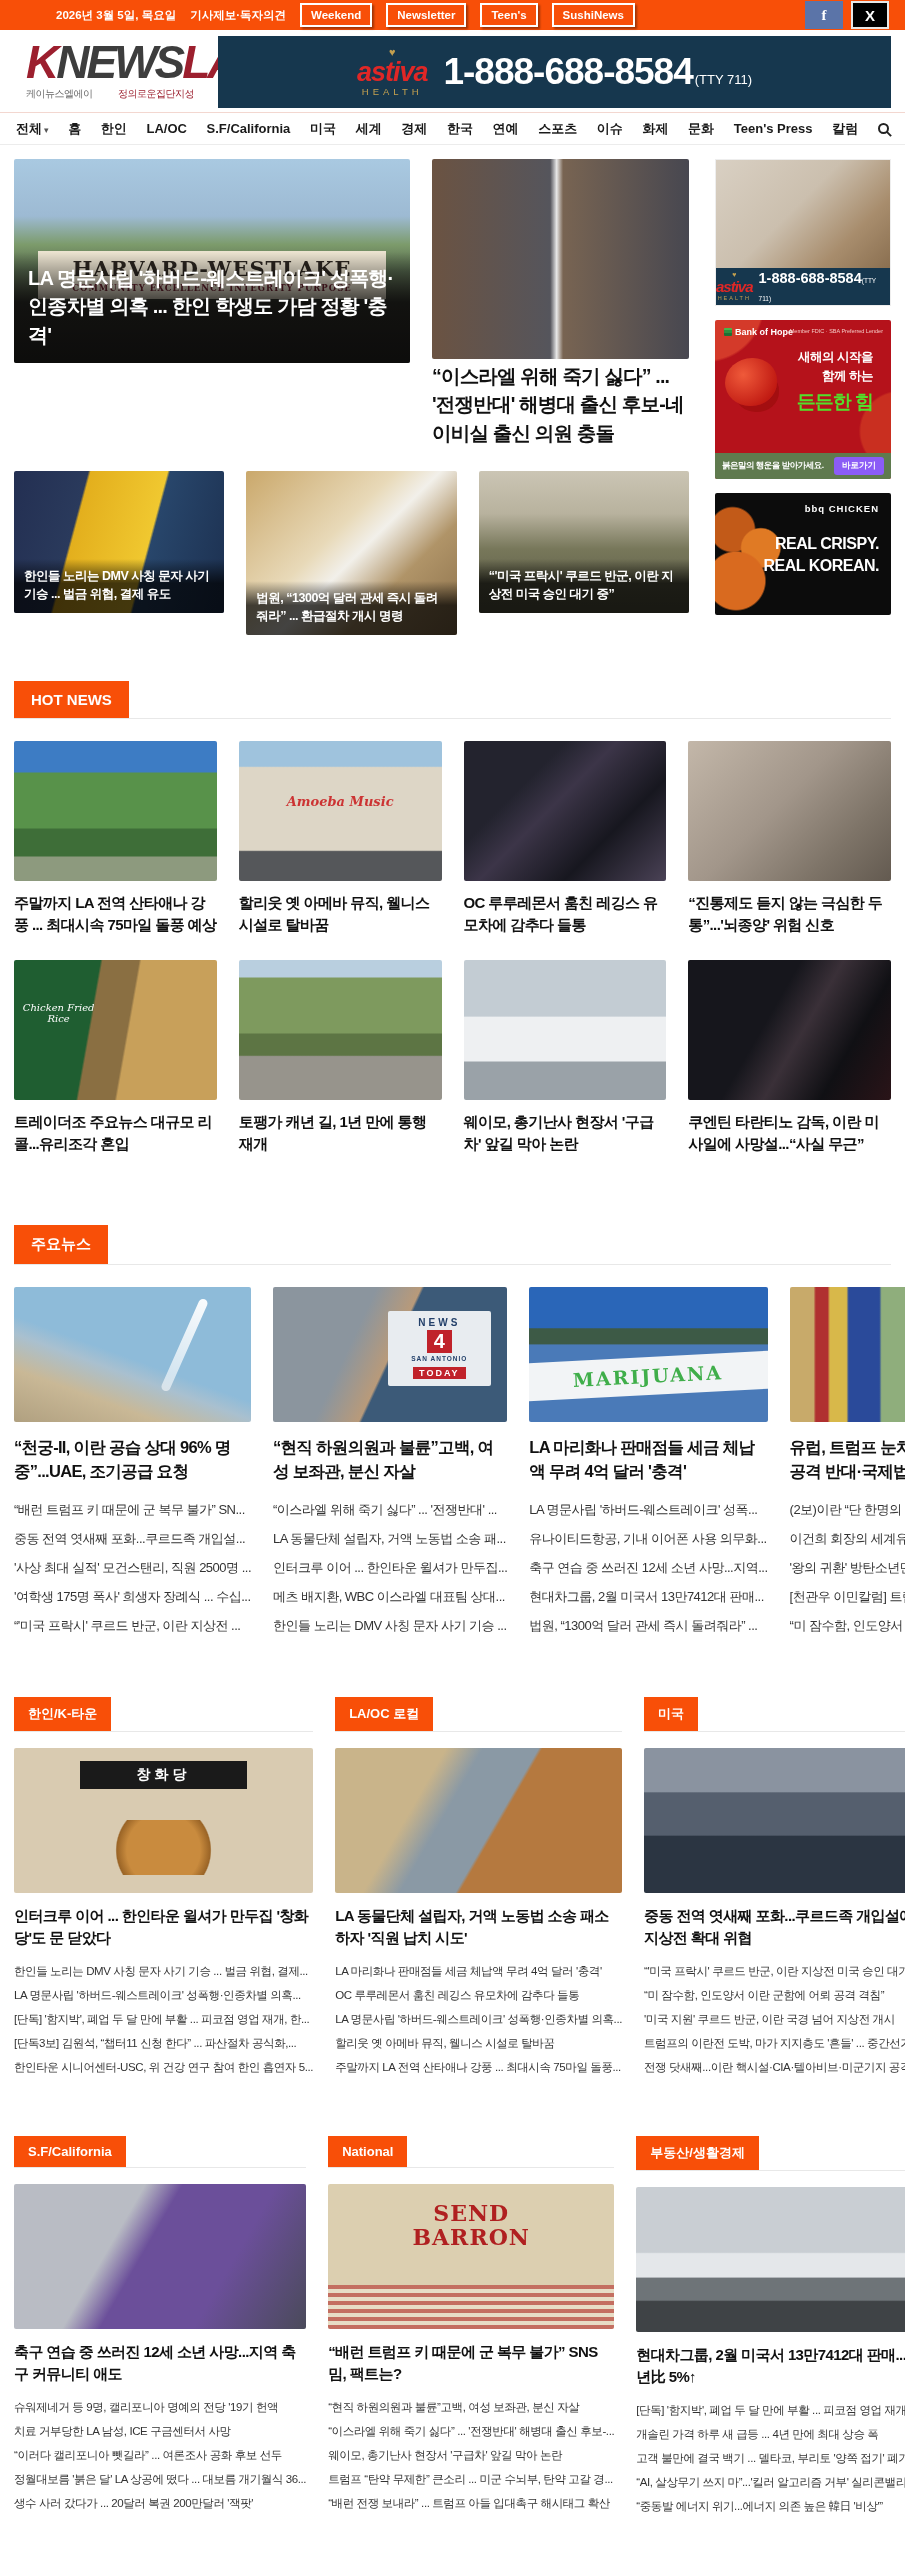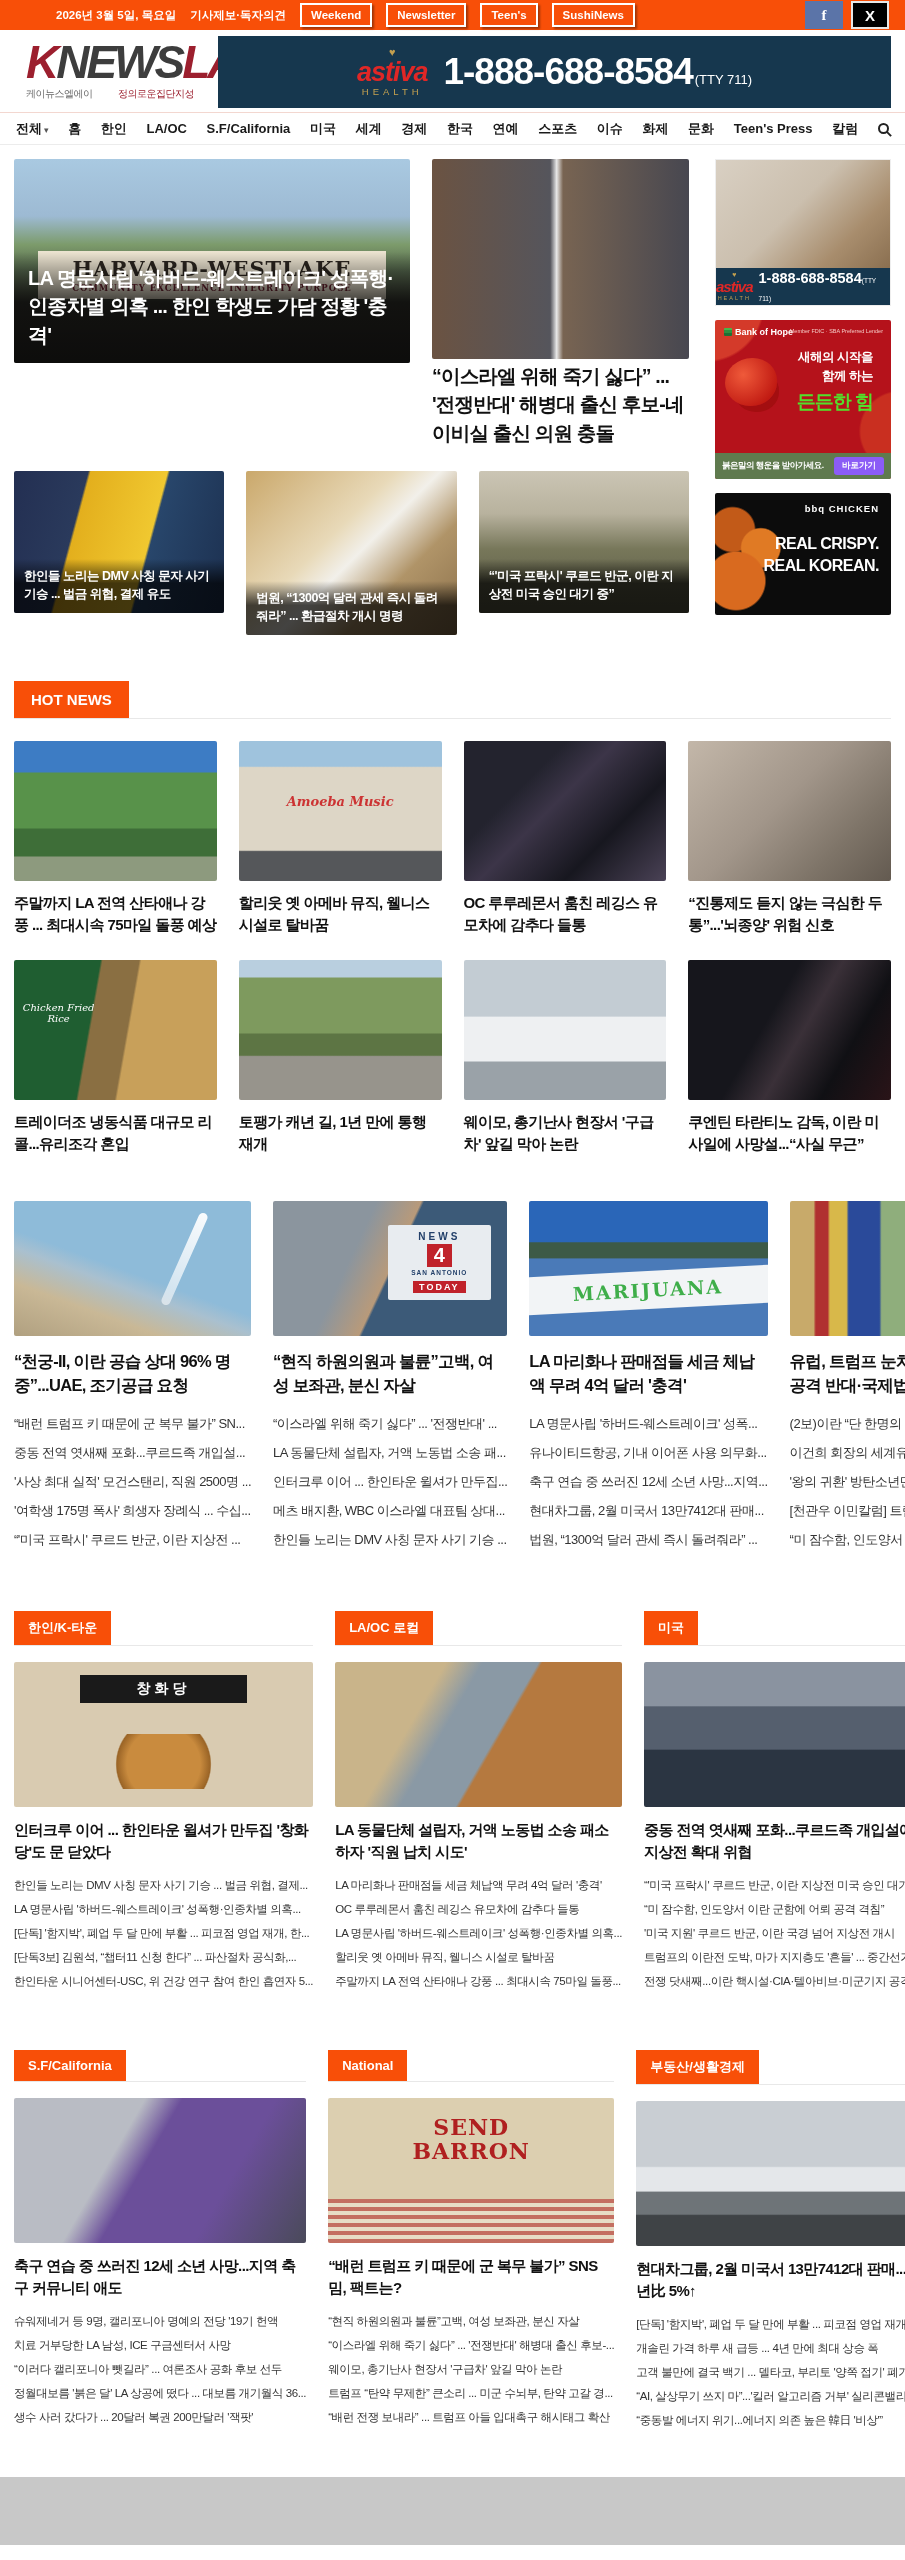--- a/index.html
+++ b/index.html
@@ -293,36 +293,39 @@
       <h3 class="hot-headline">OC 루루레몬서 훔친 레깅스 유모차에 감추다 들통</h3>
     </article>
     <article class="hot-card">
       <div class="ph ph-headache"></div>
       <h3 class="hot-headline">“진통제도 듣지 않는 극심한 두통”...'뇌종양' 위험 신호</h3>
     </article>
     <article class="hot-card">
       <div class="ph ph-tj">
         <span class="ph-label tj-label">Chicken Fried Rice</span>
       </div>
-      <h3 class="hot-headline">트레이더조 냉동식품 대규모 리콜...유리조각 혼입</h3>
+      <h3 class="hot-headline">트레이더조 주요뉴스 대규모 리콜...유리조각 혼입</h3>
     </article>
     <article class="hot-card">
       <div class="ph ph-canyon"></div>
       <h3 class="hot-headline">토팽가 캐년 길, 1년 만에 통행 재개</h3>
     </article>
     <article class="hot-card">
       <div class="ph ph-waymo"></div>
       <h3 class="hot-headline">웨이모, 총기난사 현장서 '구급차' 앞길 막아 논란</h3>
     </article>
     <article class="hot-card">
       <div class="ph ph-tarantino"></div>
       <h3 class="hot-headline">쿠엔틴 타란티노 감독, 이란 미사일에 사망설...“사실 무근”</h3>
     </article>
   </div>
 
+  <div class="section-head">
+    <span class="badge">주요뉴스</span>
+  </div>
   <div class="grid4">
     <div class="major-col">
       <div class="ph ph-missile">
           <div class="missile-streak"></div>
         </div>
       <h3 class="major-headline">“천궁-II, 이란 공습 상대 96% 명중”...UAE, 조기공급 요청</h3>
       <ul class="link-list">
         <li>“배런 트럼프 키 때문에 군 복무 불가” SN...</li>
         <li>중동 전역 엿새째 포화...쿠르드족 개입설...</li>
         <li>'사상 최대 실적' 모건스탠리, 직원 2500명 ...</li>

